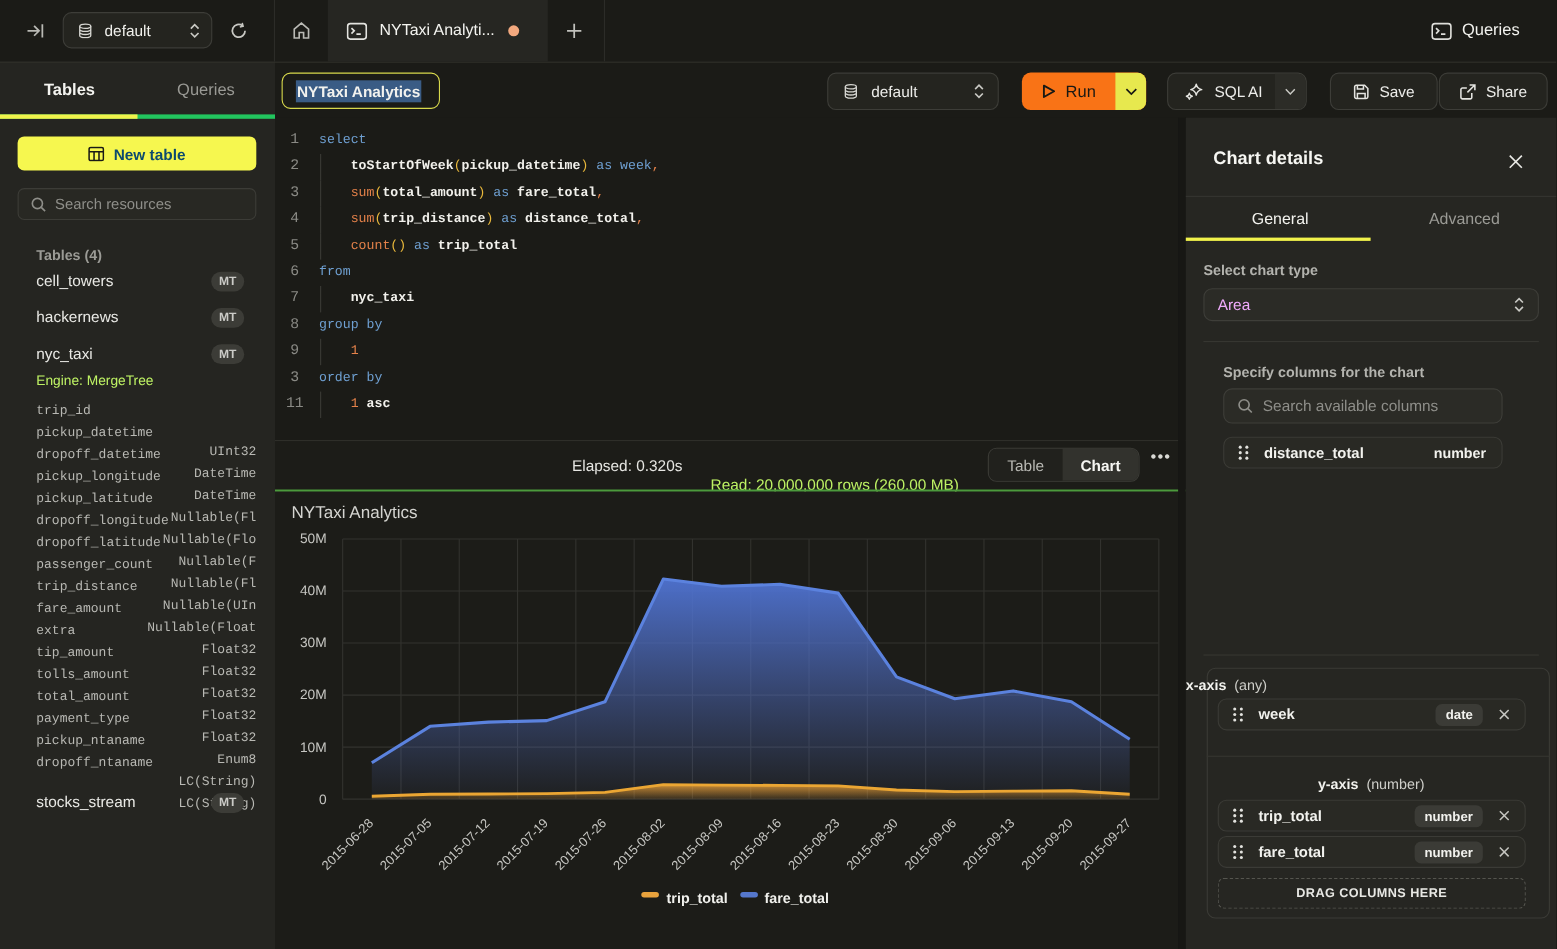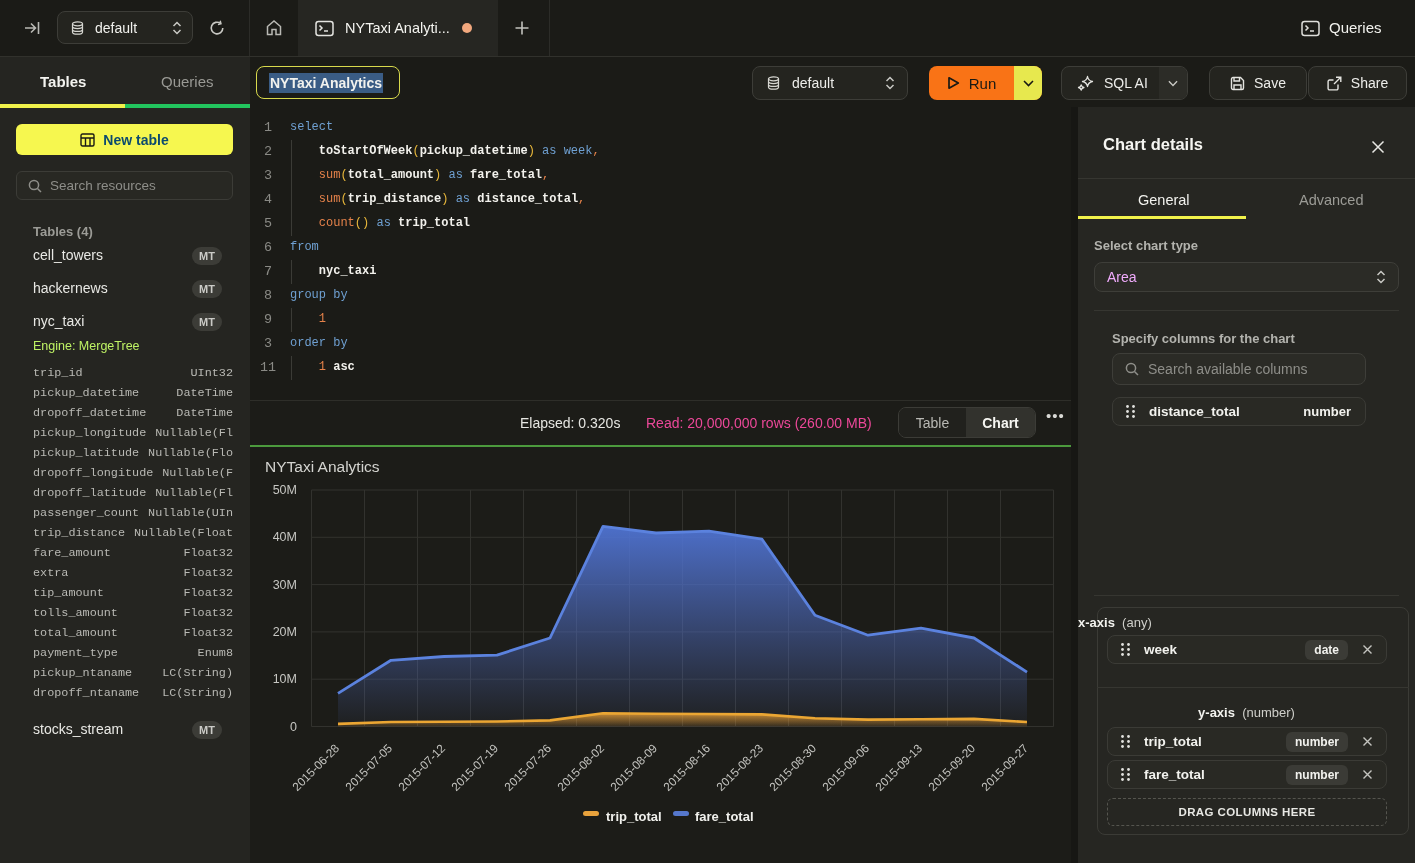--- a/index.html
+++ b/index.html
@@ -15,21 +15,21 @@
 #conn-select { position:absolute; left:57px; top:11px; width:136px; height:33px; background:#24241f; border:1px solid #3d3d38; border-radius:8px; display:flex; align-items:center; }
 
 
 #sidebar { position:absolute; left:0; top:56px; width:250px; height:807px; background:#252521; border-top:1px solid #31312c; }
 #sidebar-tabs { position:absolute; left:0; top:0; width:250px; height:51px; border-bottom:4px solid #22c55e; }
 #newtable { position:absolute; left:16px; top:67px; width:217px; height:31px; background:#f6f74f; border-radius:6px; color:#0c4a6e; font-size:14px; font-weight:bold; display:flex; align-items:center; justify-content:center; gap:8px; }
 #res-search { position:absolute; left:16px; top:114px; width:217px; height:29px; background:#282823; border:1px solid #3c3c37; border-radius:6px; display:flex; align-items:center; gap:8px; padding-left:11px; color:#8e8e89; font-size:13.5px; }
 .tbl-row { position:absolute; left:33px; width:200px; height:20px; font-size:14px; color:#ececе8; }
 .mt-pill { position:absolute; left:192px; width:30px; height:18px; background:#3c3c37; border-radius:9px; color:#cbcbc7; font-size:11px; font-weight:bold; display:flex; align-items:center; justify-content:center; }
 .col-row { position:absolute; left:33px; width:200px; font-family:"Liberation Mono",monospace; font-size:11.8px; color:#b9b9b4; white-space:pre; display:flex; justify-content:space-between; }
-.col-row b { font-weight:normal; }
+.col-row b { font-weight:normal;margin-top:38px; }
 
 
 #maintoolbar { position:absolute; left:250px; top:56px; width:1165px; height:51px; background:#1b1b17; border-top:1px solid #31312c; }
 .btn { position:absolute; top:9px; height:34px; background:#24241f; border:1px solid #3d3d38; border-radius:8px; display:flex; align-items:center; justify-content:center; color:#ededea; font-size:14px; }
 
 
 #editor { position:absolute; left:250px; top:107px; width:828px; height:293px; background:#1b1b17; }
 .ln { position:absolute; width:36px; text-align:center; left:0px; color:#8a8a85; font-family:"Liberation Mono",monospace; font-size:13.4px; }
 .code-line { position:absolute; left:40px; font-family:"Liberation Mono",monospace; font-size:12px; white-space:pre; font-weight:bold; color:#f2f1ec; }
 .kw { color:#6fa0d2; font-weight:normal; }
@@ -237,21 +237,21 @@
 <div class="guide" style="top:201px;height:24px"></div>
 <div class="ln" style="top:229px">3</div>
 <div class="code-line" style="top:229px"><span class="kw">order by</span></div>
 <div class="ln" style="top:253px">11</div>
 <div class="code-line" style="top:253px">    <span class="op">1</span> asc</div>
 <div class="guide" style="top:249px;height:24px"></div>
 </div>
 
 <div id="resultsbar">
   <span class="abs" style="left:270px;top:14px;font-size:14px;color:#e6e6e2">Elapsed: 0.320s</span>
-  <span class="abs" style="left:396px;top:14px;font-size:14px;color:#ec4899">Read: 20,000,000 rows (260.00 MB)</span>
+  <span class="abs" style="left:396px;top:31px;font-size:14px;color:#bef264">Read: 20,000,000 rows (260.00 MB)</span>
   <div class="abs" style="left:648px;top:6px;width:138px;height:31px;border:1px solid #3c3c37;border-radius:8px;background:#22221e;display:flex;overflow:hidden">
     <div style="width:68px;display:flex;align-items:center;justify-content:center;font-size:14px;color:#b9b9b4;background:#21211d">Table</div>
     <div style="width:70px;display:flex;align-items:center;justify-content:center;font-size:14px;color:#f6f6f2;font-weight:bold;background:#32322d">Chart</div>
   </div>
   <span class="abs" style="left:796px;top:6px;font-size:15px;color:#d9d9d5;letter-spacing:1px">•••</span>
 </div>
 <div id="greenline"></div>
 
 <div id="chart">
 <div class="abs" style="left:15px;top:11px;font-size:15.5px;color:#d4d4d0">NYTaxi Analytics</div>

